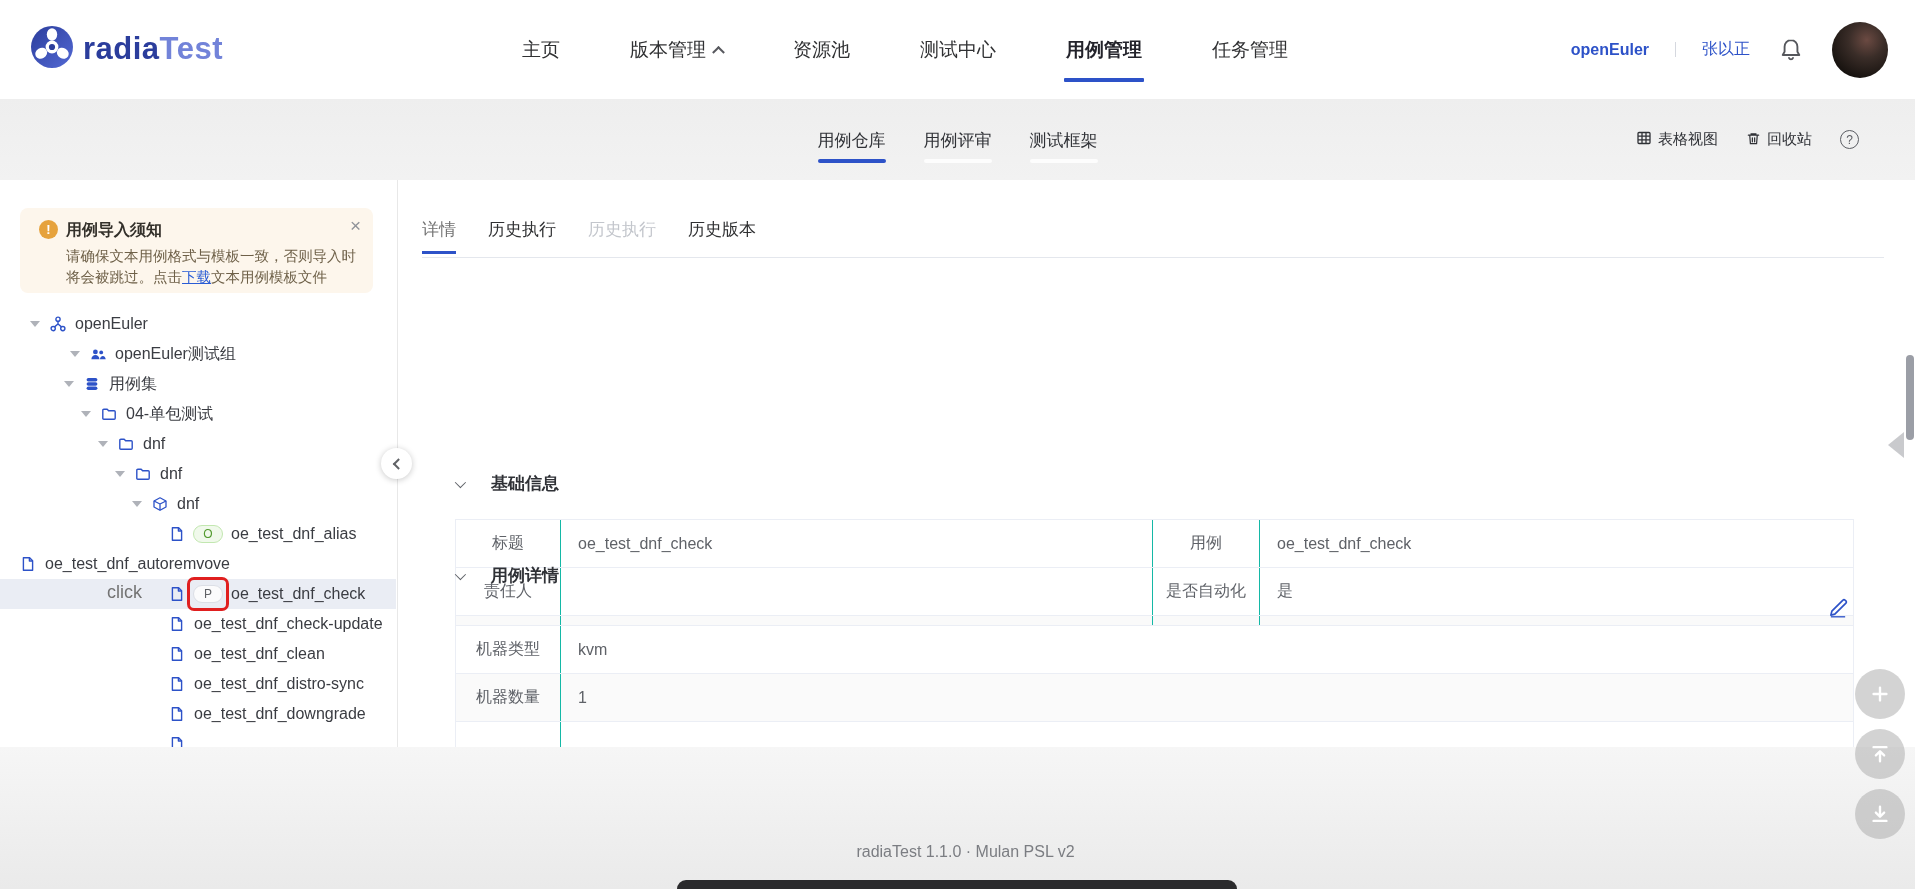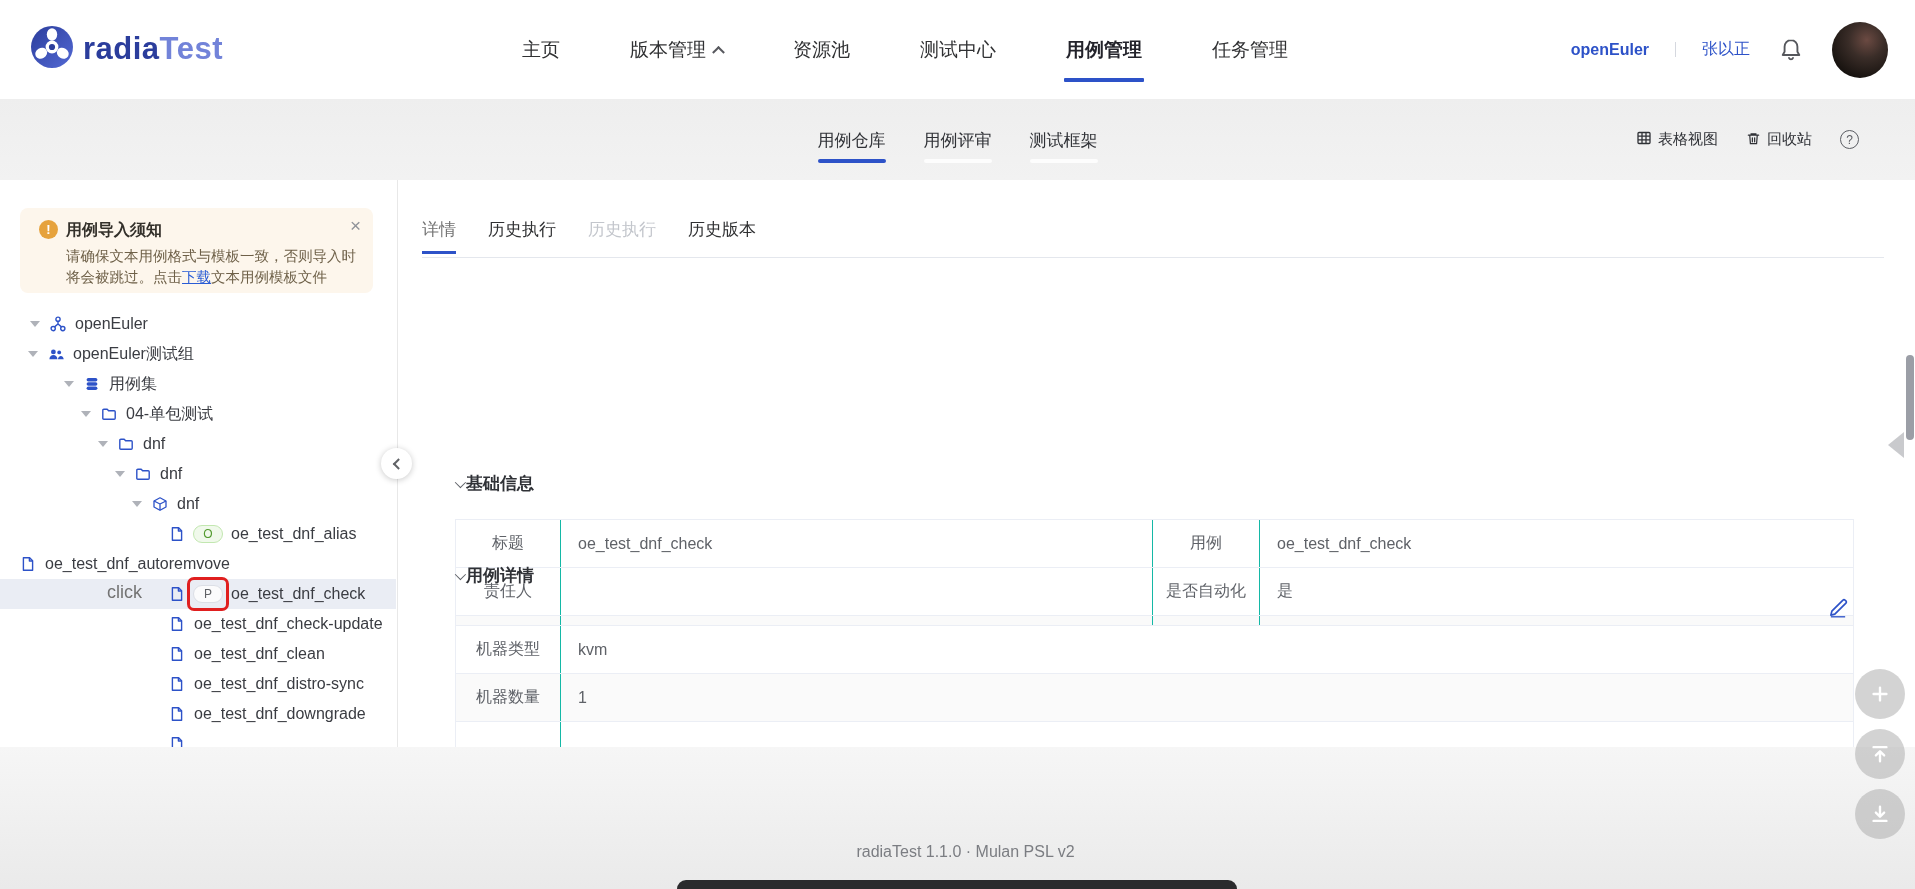--- a/index.html
+++ b/index.html
@@ -64,21 +64,21 @@
   .chev-left { width:8px; height:8px; border-left:2px solid #606266; border-bottom:2px solid #606266; transform:rotate(45deg) translate(1px,-1px); }
 
   
   .main { position:absolute; left:399px; top:180px; right:0; height:567px; background:#fff; overflow:hidden; }
   .detail-tabs { position:absolute; left:23px; top:38px; display:flex; gap:32px; }
   .dtab { position:relative; font-size:17px; color:#303133; padding-bottom:16px; cursor:pointer; }
   .dtab.active { color:#737373; font-weight:400; }
   .dtab.active::after { content:""; position:absolute; left:0; right:0; bottom:3px; height:3px; background:#2d52c8; }
   .dtab.disabled { color:#c3c6cc; cursor:not-allowed; }
   .tabs-divider { position:absolute; left:23px; width:1462px; top:77px; height:1px; background:#e4e7ed; }
-  .section-h { position:absolute; left:56px; display:flex; align-items:center; gap:3px; font-size:17px; font-weight:700; color:#2f3136; cursor:pointer; }
+  .section-h { position:absolute; left:56px; display:flex; align-items:center; gap:28px; font-size:17px; font-weight:700; color:#2f3136; cursor:pointer; }
   .chev-down { width:8px; height:8px; border-right:1.6px solid #5f6268; border-bottom:1.6px solid #5f6268; transform:rotate(45deg) translateY(-2px); }
   .info-table { position:absolute; left:56px; width:1399px; border:1px solid #ebeef5; }
   .it-row { display:flex; height:48px; border-bottom:1px solid #ebeef5; background:#fff; }
   .it-row:last-child { border-bottom:none; }
   .it-row.alt { background:#fafafa; }
   .cell { display:flex; align-items:center; font-size:16px; color:#5f6268; border-right:1px solid #14b8a6; }
   .cell:last-child { border-right:none; }
   .cl { justify-content:center; flex:none; }
   .cv { padding-left:17px; }
   .edit-pencil { position:absolute; left:1428px; top:417px; width:22px; height:22px; cursor:pointer; }
@@ -209,21 +209,21 @@
           <span class="tree-ico">
             <svg viewBox="0 0 16 16" fill="none" stroke="#2d52c8" stroke-width="1.4">
               <circle cx="8" cy="3.2" r="2.1"></circle>
               <circle cx="3.2" cy="12.6" r="2.1"></circle>
               <circle cx="12.8" cy="12.6" r="2.1"></circle>
               <path d="M8 5.3V8M8 8 4.5 10.9M8 8l3.5 2.9"></path>
             </svg>
           </span>
           <span class="tree-lbl">openEuler</span>
         </div>
-        <div class="tree-row" style="padding-left: 28px;">
+        <div class="tree-row" style="padding-left: 70px;">
           <span class="tree-arrow"></span>
           <span class="tree-ico">
             <svg viewBox="0 0 16 16" fill="#2d52c8">
               <circle cx="5.4" cy="5.9" r="2.4"></circle>
               <circle cx="11.2" cy="6.4" r="1.9"></circle>
               <path d="M1.4 13.2c0-2.3 1.8-4.1 4-4.1s4 1.8 4 4.1z"></path>
               <path d="M9.9 13.2c.2-1.9 1.4-3.3 3-3.3 1.5 0 2.6 1.4 2.8 3.3z"></path>
             </svg>
           </span>
           <span class="tree-lbl">openEuler测试组</span>

